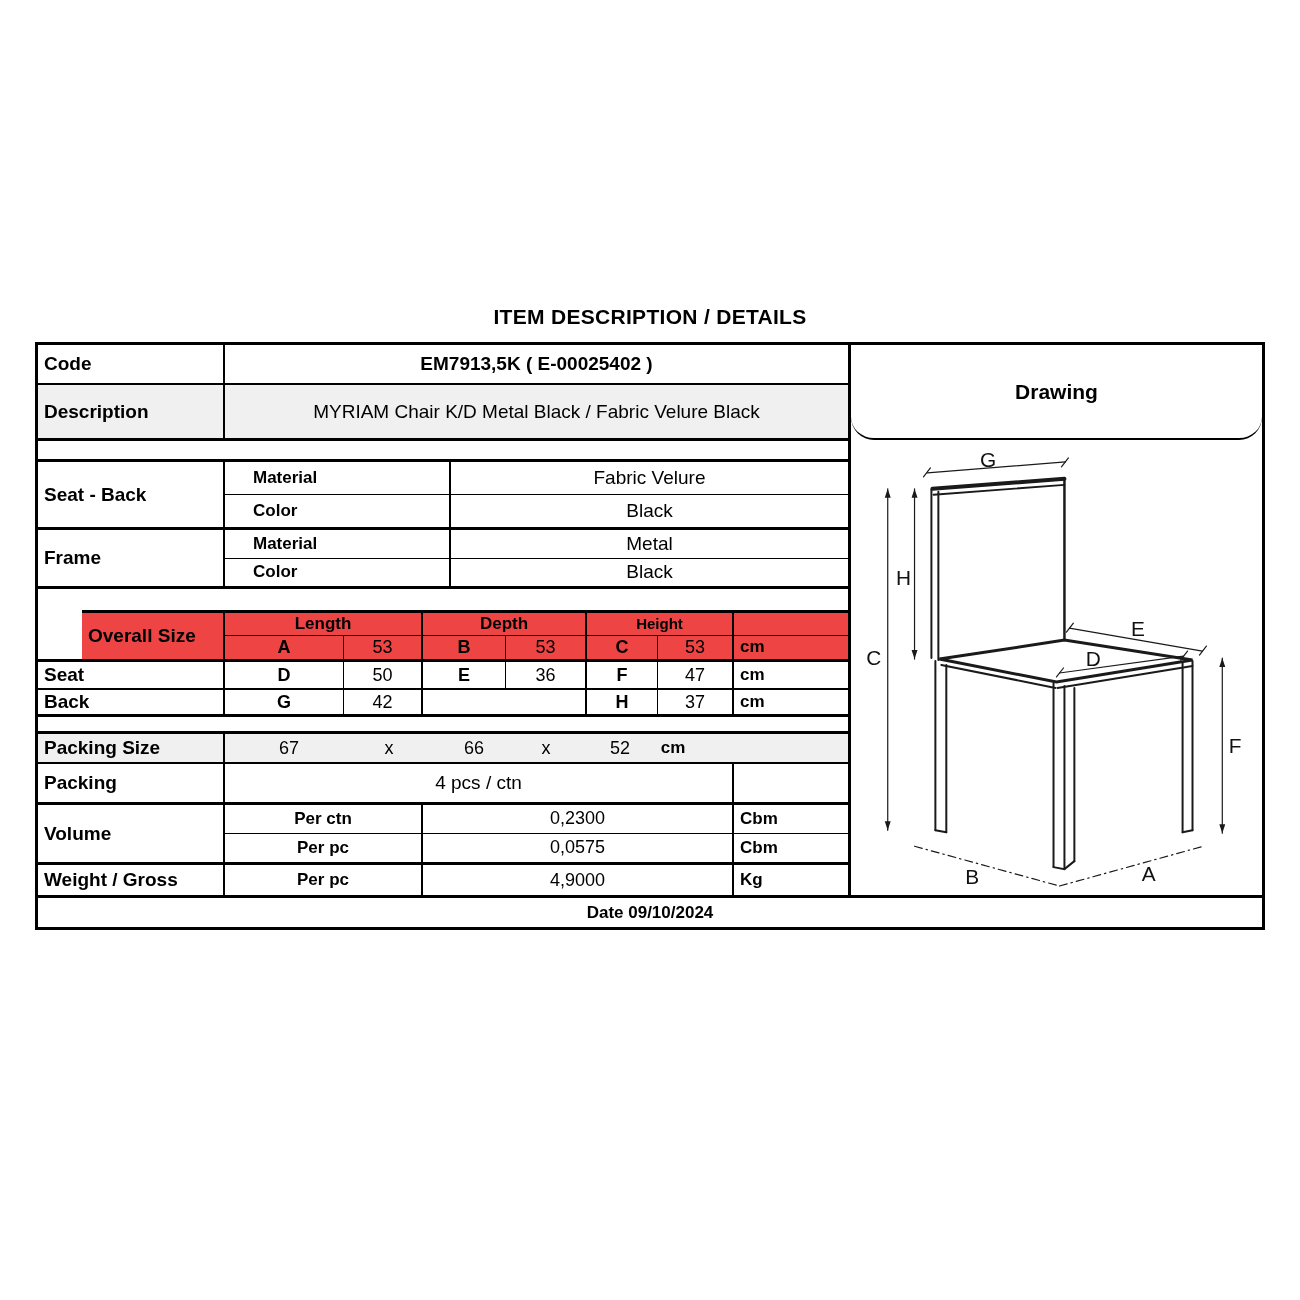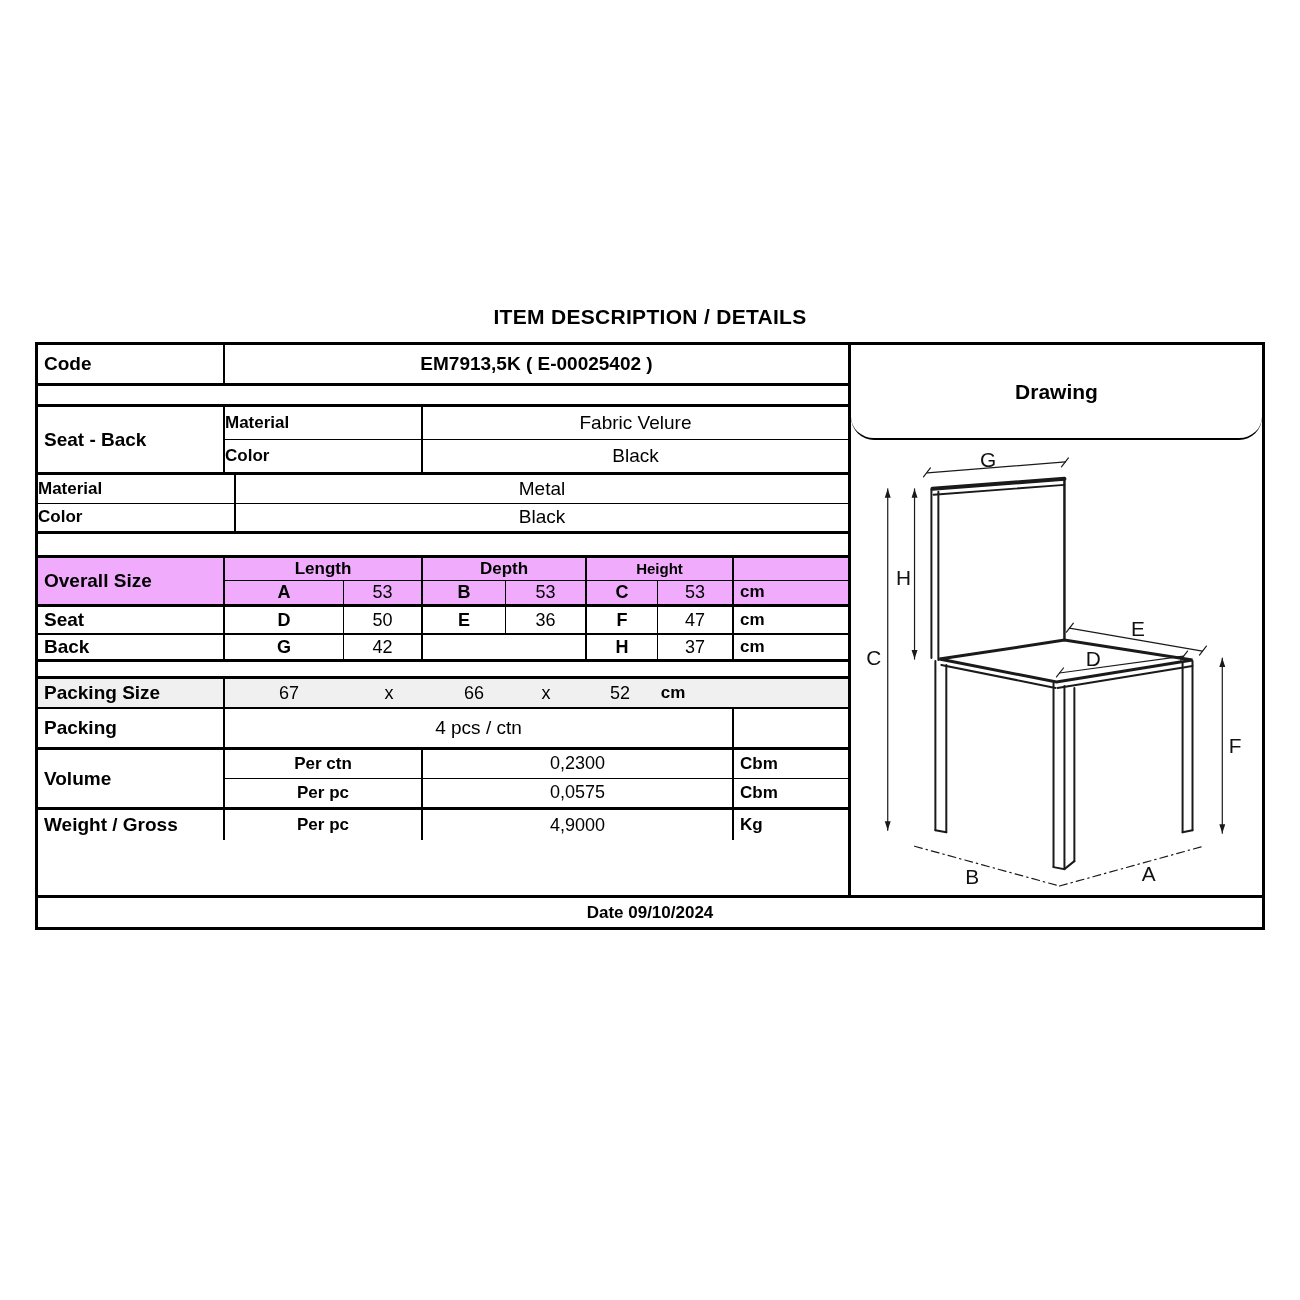--- a/index.html
+++ b/index.html
@@ -13,26 +13,26 @@
          grid-template-areas:"left draw" "date date";}
   .leftcol{grid-area:left;display:flex;flex-direction:column;}
   .drawcol{grid-area:draw;border-left:3px solid #000;display:flex;flex-direction:column;}
   .daterow{grid-area:date;border-top:3px solid #000;display:flex;align-items:center;justify-content:center;
            font-weight:bold;font-size:17px;}
   .row{display:flex;box-sizing:border-box;}
   .bt1{border-top:1px solid #000;} .bt2{border-top:2px solid #000;} .bt3{border-top:3px solid #000;}
   .cell{box-sizing:border-box;display:flex;align-items:center;overflow:hidden;white-space:nowrap;}
   .br1{border-right:1px solid #000;} .br2{border-right:2px solid #000;}
   .lab{width:187px;padding-left:6px;font-weight:bold;font-size:19px;}
-  .sub{width:198px;padding-left:0;font-weight:bold;font-size:17px;}
+  .sub{width:198px;padding-left:0;font-weight:bold;font-size:17px;margin-left:28px;}
   .subc{width:198px;justify-content:center;font-weight:bold;font-size:17px;}
   .val{flex:1;justify-content:center;font-size:19px;}
   .ctr{justify-content:center;}
   .bold{font-weight:bold;}
-  .gray{background:#f0f0f0;} .yellow{background:#f0abfc;}
+  .gray{background:#f0f0f0;} .yellow{background:#ef4444;margin-left:44px;}
   .stack{flex:1;display:flex;flex-direction:column;}
   
   .w119{width:119px;} .w79{width:79px;} .w83{width:83px;} .w81{width:81px;}
   .w71{width:71px;} .w76{width:76px;} .w114{width:114px;} .w164{width:164px;}
   .w147{width:147px;} .w311{width:311px;} .w509{width:509px;}
   .num{font-size:18px;justify-content:center;}
   .ltr{font-size:18px;font-weight:bold;justify-content:center;}
   .unit{font-size:17px;font-weight:bold;padding-left:6px;}
   .pscell{flex:1;position:relative;font-size:18px;}
   .pscell span{position:absolute;top:50%;transform:translate(-50%,-50%);}
@@ -51,38 +51,43 @@
 
   <div class="sheet">
 
     <div class="leftcol">
 
       <div class="row" style="height:38px">
         <div class="cell lab br2">Code</div>
         <div class="cell val bold">EM7913,5K ( E-00025402 )</div>
       </div>
 
+      <div class="row bt2 gray" style="height:55px">
+        <div class="cell lab br2">Description</div>
+        <div class="cell val">MYRIAM Chair K/D Metal Black / Fabric Velure Black</div>
+      </div>
 
       <div class="row bt3" style="height:21px"></div>
 
       <div class="row bt3" style="height:68px">
         <div class="cell lab br2">Seat - Back</div>
         <div class="stack">
           <div class="row" style="height:33px">
             <div class="cell sub br2">Material</div>
             <div class="cell val">Fabric Velure</div>
           </div>
           <div class="row bt1" style="height:35px">
             <div class="cell sub br2">Color</div>
             <div class="cell val">Black</div>
           </div>
         </div>
       </div>
 
       <div class="row bt3" style="height:59px">
+        <div class="cell lab br2">Frame</div>
         <div class="stack">
           <div class="row" style="height:29px">
             <div class="cell sub br2">Material</div>
             <div class="cell val">Metal</div>
           </div>
           <div class="row bt1" style="height:30px">
             <div class="cell sub br2">Color</div>
             <div class="cell val">Black</div>
           </div>
         </div>

